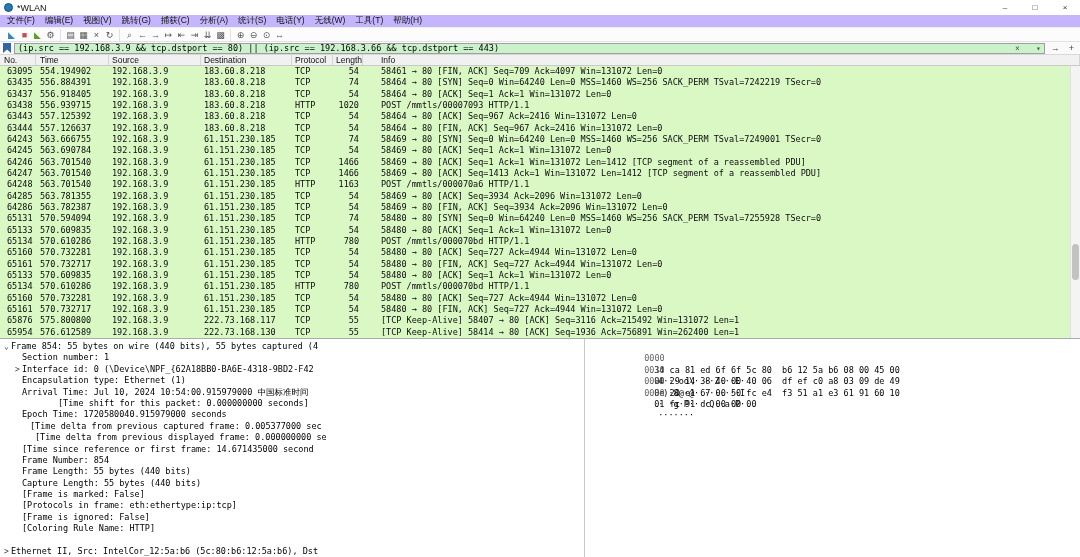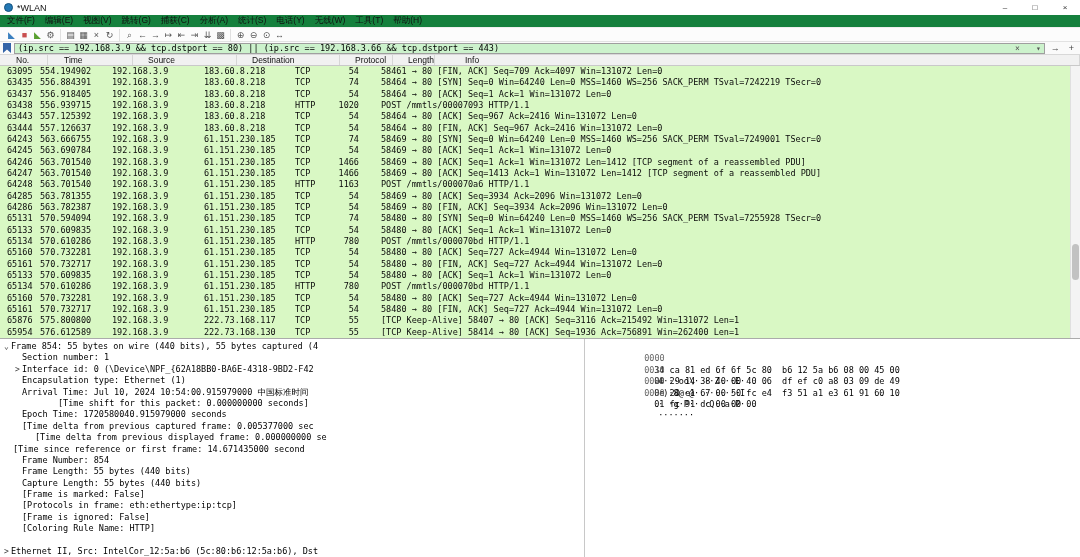--- a/index.html
+++ b/index.html
@@ -8,41 +8,41 @@
   .window { width:1080px; height:557px; display:flex; flex-direction:column; background:#fff; }
 
   
   .titlebar { height:15px; flex:0 0 auto; display:flex; align-items:center; gap:4px; padding-left:4px; background:#fff; }
   .app-icon { width:9px; height:9px; border-radius:50%; background:#2478b4; border:1px solid #14527e; flex:0 0 auto; }
   .title-text { font-size:9px; color:#111; }
   .win-controls { margin-left:auto; display:flex; height:100%; }
   .win-btn { width:30px; display:flex; align-items:center; justify-content:center; font-size:8px; color:#333; }
 
   
-  .menubar { height:13px; flex:0 0 auto; display:flex; align-items:center; background:#15803d; border-bottom:1px solid #efefef; padding-left:2px; }
+  .menubar { height:13px; flex:0 0 auto; display:flex; align-items:center; background:#c4b5fd; border-bottom:1px solid #efefef; padding-left:2px; }
   .menu-item { padding:0 5px; font-size:8.5px; color:#111; white-space:nowrap; }
 
   
   .toolbar { height:14px; flex:0 0 auto; display:flex; align-items:center; background:#fcfcfc; border-bottom:1px solid #e2e2e2; padding-left:2px; }
   .tgroup { display:flex; align-items:center; padding:0 3px; border-right:1px solid #e0e0e0; height:12px; }
   .tgroup:last-child { border-right:none; }
   .ticon { width:13px; text-align:center; font-size:9px; line-height:12px; color:#555; cursor:default; }
 
   
   .filterbar { height:13px; flex:0 0 auto; display:flex; align-items:center; background:#fafafa; border-bottom:1px solid #d8d8d8; padding:0 3px; gap:3px; }
   .bookmark { width:8px; height:10px; background:#3464a8; clip-path:polygon(0 0,100% 0,100% 100%,50% 65%,0 100%); flex:0 0 auto; }
   .filter-input { flex:1; height:11px; background:#ccf2cc; border:1px solid #9f9f9f; display:flex; align-items:center; padding:0 3px; gap:16px; font-family:"DejaVu Sans Mono",monospace; font-size:8.5px; }
   .filter-value { flex:1; white-space:nowrap; overflow:hidden; color:#000; }
   .filter-x,.filter-caret { font-size:8px; color:#555; flex:0 0 auto; }
   .filter-apply,.filter-add { font-size:9px; color:#444; padding:0 3px; flex:0 0 auto; }
 
   
   .plist { flex:0 0 auto; position:relative; }
   .plist-header { height:11px; display:flex; background:#f1f1f1; border-bottom:1px solid #c9c9c9; font-size:8.5px; line-height:11px; color:#111; }
-  .ph { border-right:1px solid #d6d6d6; padding-left:3px; overflow:hidden; white-space:nowrap;margin-left:12px; }
+  .ph { border-right:1px solid #d6d6d6; padding-left:3px; overflow:hidden; white-space:nowrap; }
   .plist-body { height:272px; background:#d9f8c4; overflow:hidden; font-family:"DejaVu Sans Mono",monospace; font-size:8.5px; }
   .prow { height:11.33px; line-height:11.33px; display:flex; white-space:nowrap; color:#0a0a0a; }
   .c-no { width:36px; padding-left:7px; flex:0 0 auto; }
   .c-time { width:73px; padding-left:4px; flex:0 0 auto; }
   .c-src { width:92px; padding-left:3px; flex:0 0 auto; }
   .c-dst { width:91px; padding-left:3px; flex:0 0 auto; }
   .c-proto { width:41px; padding-left:3px; flex:0 0 auto; }
   .c-len { width:30px; text-align:right; padding-right:4px; flex:0 0 auto; }
   .c-info { flex:1; padding-left:18px; overflow:hidden; }
   .ph.c-no { padding-left:4px; }
@@ -436,31 +436,31 @@
         <div class="dline" style="padding-left: 13px; margin-left: 36px;">
           <span class="dchev"></span>
           <span class="dtext">[Time shift for this packet: 0.000000000 seconds]</span>
         </div>
 
         <div class="dline" style="padding-left: 13px;">
           <span class="dchev"></span>
           <span class="dtext">Epoch Time: 1720580040.915979000 seconds</span>
         </div>
 
-        <div class="dline" style="padding-left: 13px;">
+        <div class="dline" style="padding-left: 13px; gap: 8px;">
           <span class="dchev"></span>
           <span class="dtext">[Time delta from previous captured frame: 0.005377000 sec</span>
         </div>
 
-        <div class="dline" style="padding-left: 26px;">
+        <div class="dline" style="padding-left: 6px; gap: 20px;">
           <span class="dchev"></span>
           <span class="dtext">[Time delta from previous displayed frame: 0.000000000 se</span>
         </div>
 
-        <div class="dline" style="padding-left: 13px; flex-direction: column;">
+        <div class="dline" style="padding-left: 13px;">
           <span class="dchev"></span>
           <span class="dtext">[Time since reference or first frame: 14.671435000 second</span>
         </div>
 
         <div class="dline" style="padding-left: 13px;">
           <span class="dchev"></span>
           <span class="dtext">Frame Number: 854</span>
         </div>
 
         <div class="dline" style="padding-left: 13px;">

